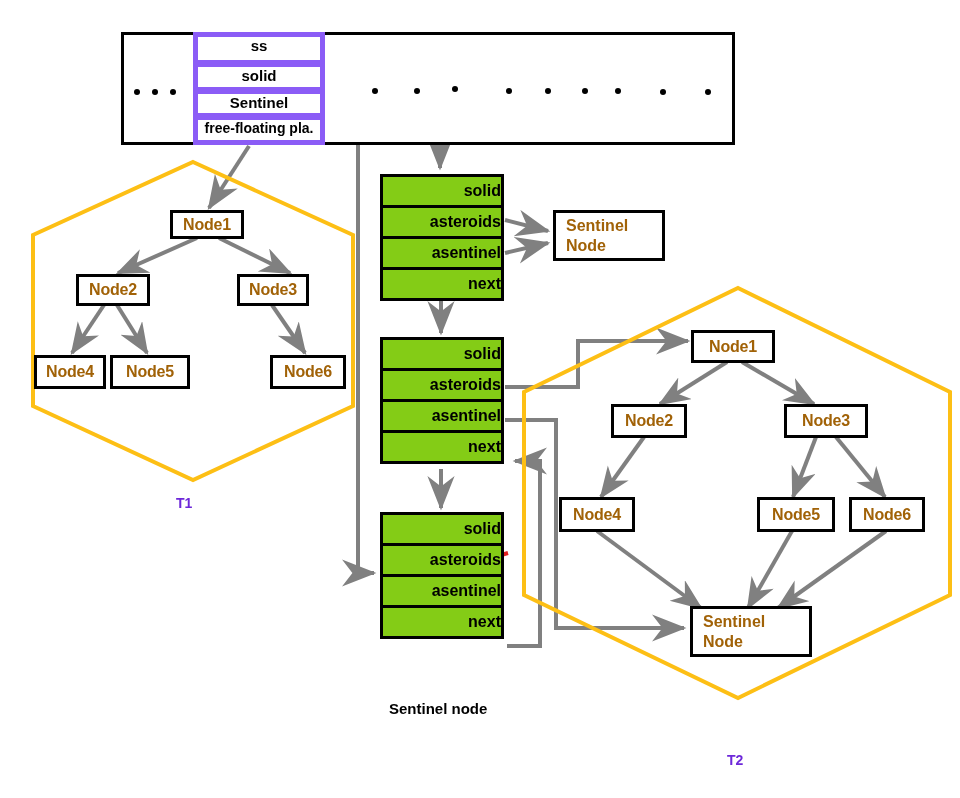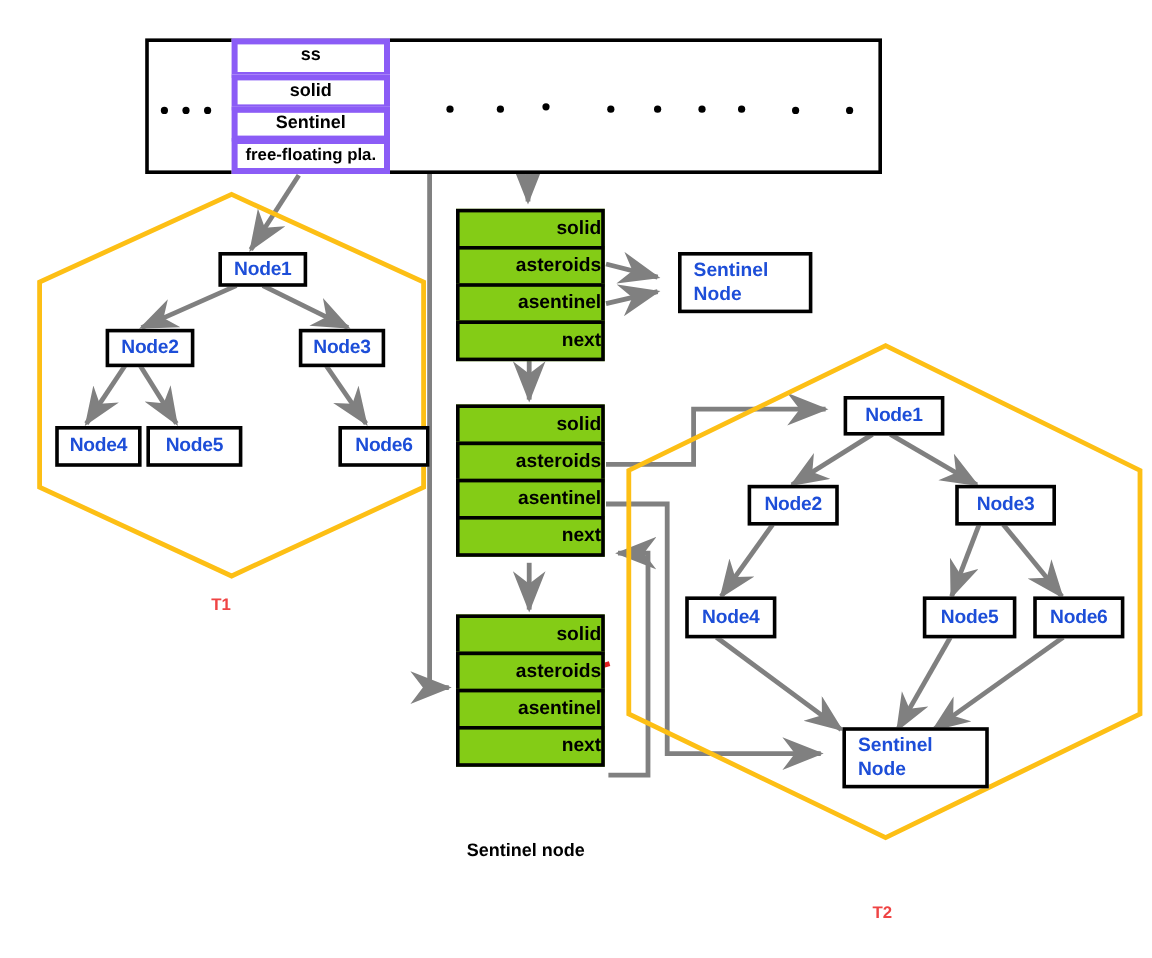--- a/index.html
+++ b/index.html
@@ -23,23 +23,22 @@
   }
   .box{
     position:absolute;
     box-sizing:border-box;
     border:3px solid #000000;
     background:#ffffff;
     display:flex;
     align-items:center;
     justify-content:center;
     font-weight:bold;
-    color:#1d4ed8;
+    color:#a16207;
     z-index:5;
-    margin-left:12px;
   }
   .node-box{
     font-size:16px;
     letter-spacing:-0.2px;
   }
   .sentinel-box{
     flex-direction:column;
     font-size:16px;
     line-height:1.25;
     align-items:flex-start;
@@ -105,21 +104,21 @@
   #inner-stack .cell.r3{height:30px;font-size:14px;}
   .dot{
     position:absolute;
     width:6px;height:6px;
     border-radius:50%;
     background:#000000;
     z-index:6;
   }
   .hexlabel{
     position:absolute;
-    color:#ef4444;
+    color:#6d28d9;
     font-weight:bold;
     font-size:14px;
     z-index:7;
   }
   .caption{
     position:absolute;
     color:#000000;
     font-weight:bold;
     font-size:15px;
     z-index:7;

